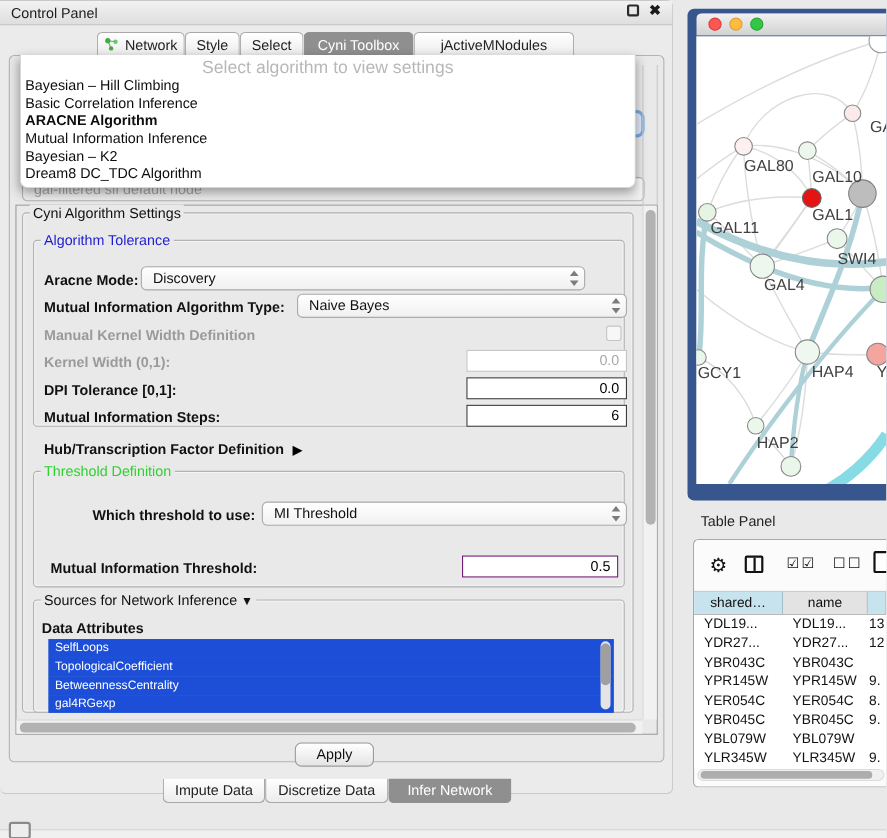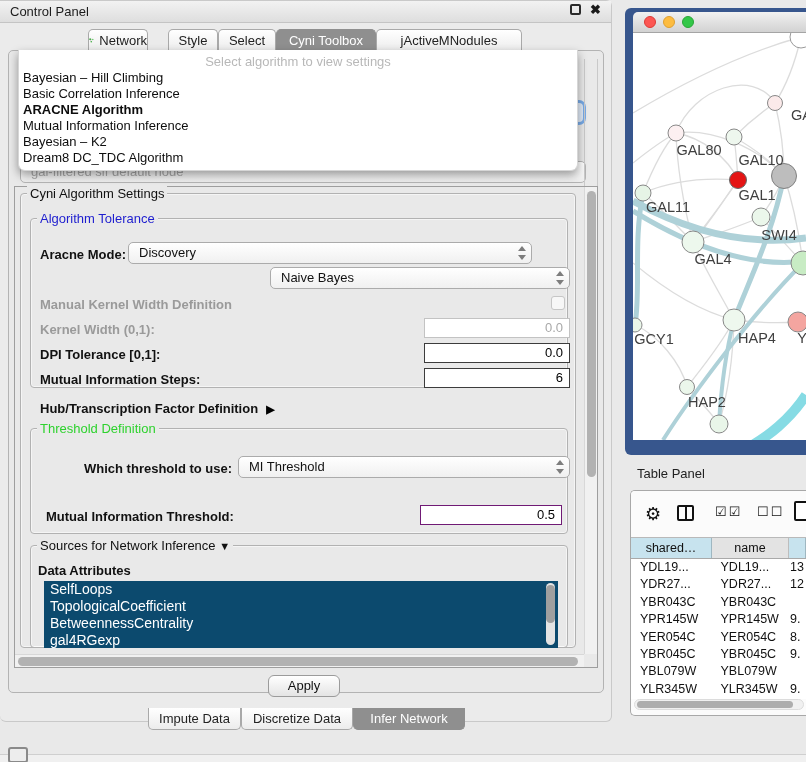--- a/index.html
+++ b/index.html
@@ -34,21 +34,21 @@
          background:linear-gradient(#ffffff,#ededed); border:1px solid #b4b4b4; border-radius:5px;
          font-size:13px; color:#a9a9a9; line-height:20px; padding-left:10px; }
   .bg-focusring { position:absolute; left:552px; top:99px; width:34px; height:25px; z-index:1;
          border:3px solid #78aae6; border-radius:7px; background:#dfe9f6; }
   .bg-line { position:absolute; width:1px; background:#c9c9c9; z-index:1; }
 
   
   .popup { position:absolute; left:18px; top:49px; width:560px; height:121px; z-index:6;
          background:#ffffff; border-radius:0 0 7px 7px; box-shadow:0 4px 10px rgba(0,0,0,.38);
          border:1px solid #d6d6d6; border-top:none; padding-top:3px; }
-  .popup-prompt { text-align:center; font-size:13px; color:#b8b8b8; height:17px; line-height:17px; }
+  .popup-prompt { text-align:center; font-size:16px; color:#b8b8b8; height:17px; line-height:17px; }
   .popup-item { font-size:13px; color:#0d0d0d; height:16px; line-height:16px; padding-left:4px; white-space:nowrap; }
   .popup-item.bold { font-weight:bold; }
 
   
   .grp { position:absolute; border:1px solid #b2b2b2; border-radius:4px;
          box-shadow:inset 0 0 0 1px rgba(255,255,255,.55); }
   .grp-legend { position:absolute; top:-8px; font-size:13px; background:#e9e9e9; padding:0 3px; color:#111; }
   .legend-blue { color:#1d1dcf; }
   .legend-green { color:#2ed22e; }
 
@@ -67,21 +67,21 @@
   .tfield { position:absolute; height:20px; background:#fff; font-size:13px; text-align:right;
          padding-right:6px; line-height:18px; }
   .tfield.dis { border:1px solid #c3c3c3; color:#a9a9a9; }
   .tfield.strong { border:1px solid #3c3c3c; color:#000; }
   .tfield.normal { border:1px solid #701a75; color:#000; }
 
   .chk { position:absolute; width:14px; height:14px; border:1px solid #c6c6c6; border-radius:3px; background:#f7f7f7; }
 
   .attr-list { position:absolute; left:44px; top:580px; width:514px; height:67px; overflow:hidden;
          background:#3c6fd6; }
-  .attr-item { height:17px; line-height:17px; font-size:14px; color:#fff; padding-left:6px; background:#0c4a6e; }
+  .attr-item { height:17px; line-height:17px; font-size:11px; color:#fff; padding-left:6px; background:#1d4ed8; }
   .attr-sb { position:absolute; left:546px; top:582px; width:9px; height:62px; background:#e4e4e4; border-radius:5px; }
   .attr-sb-thumb { position:absolute; left:0; top:2px; width:9px; height:38px; background:#9f9f9f; border-radius:5px; }
 
   
   .vtrack { position:absolute; left:584px; top:186px; width:13px; height:467px; background:#f1f1f1; border-left:1px solid #d8d8d8; }
   .vthumb { position:absolute; left:1.5px; top:4px; width:9px; height:286px; background:#b2b2b2; border-radius:5px; }
   .htrack { position:absolute; left:15px; top:653px; width:569px; height:13px; background:#f1f1f1; border-top:1px solid #d8d8d8; }
   .hthumb { position:absolute; left:3px; top:2px; width:560px; height:9px; background:#b2b2b2; border-radius:5px; }
 
   .apply-btn { position:absolute; left:268px; top:674px; width:72px; height:22px;
@@ -143,21 +143,21 @@
   <section class="cp">
 
     <div class="cp-titlebar">
       <span class="cp-title">Control Panel</span>
       <span class="cp-winbtns">
         <span class="float-icon"></span>
         <span class="close-icon">✖</span>
       </span>
     </div>
 
-    <div class="tab" style="left:88px; width:60px;">
+    <div class="tab" style="left:88px; width:80px;">
       <svg class="net-ico" viewBox="0 0 14 13">
         <line x1="3" y1="3" x2="10" y2="4" stroke="#8a8a8a" stroke-width="1"></line>
         <line x1="3" y1="3" x2="6" y2="10" stroke="#8a8a8a" stroke-width="1"></line>
         <circle cx="3" cy="3" r="2.4" fill="#3fae3f"></circle>
           <circle cx="10" cy="4" r="2" fill="#67c967"></circle>
           <circle cx="6" cy="10" r="2" fill="#3fae3f"></circle>
       </svg>
       <span>Network</span>
     </div>
     <div class="tab" style="left:168px; width:50px;">
@@ -198,20 +198,21 @@
 
     <span class="lbl" style="left:40px; top:246px;">Aracne Mode:</span>
     <div class="combo" style="left:128px; top:241px; width:404px;">
       <span>Discovery</span>
       <span class="stepper">
           <i class="up"></i>
           <i class="dn"></i>
         </span>
     </div>
 
+    <span class="lbl" style="left:40px; top:271px;">Mutual Information Algorithm Type:</span>
     <div class="combo" style="left:270px; top:266px; width:300px;">
       <span>Naive Bayes</span>
       <span class="stepper">
           <i class="up"></i>
           <i class="dn"></i>
         </span>
     </div>
 
     <span class="lbl dis" style="left:40px; top:296px;">Manual Kernel Width Definition</span>
     <span class="chk" style="left:551px; top:295px;"></span>

